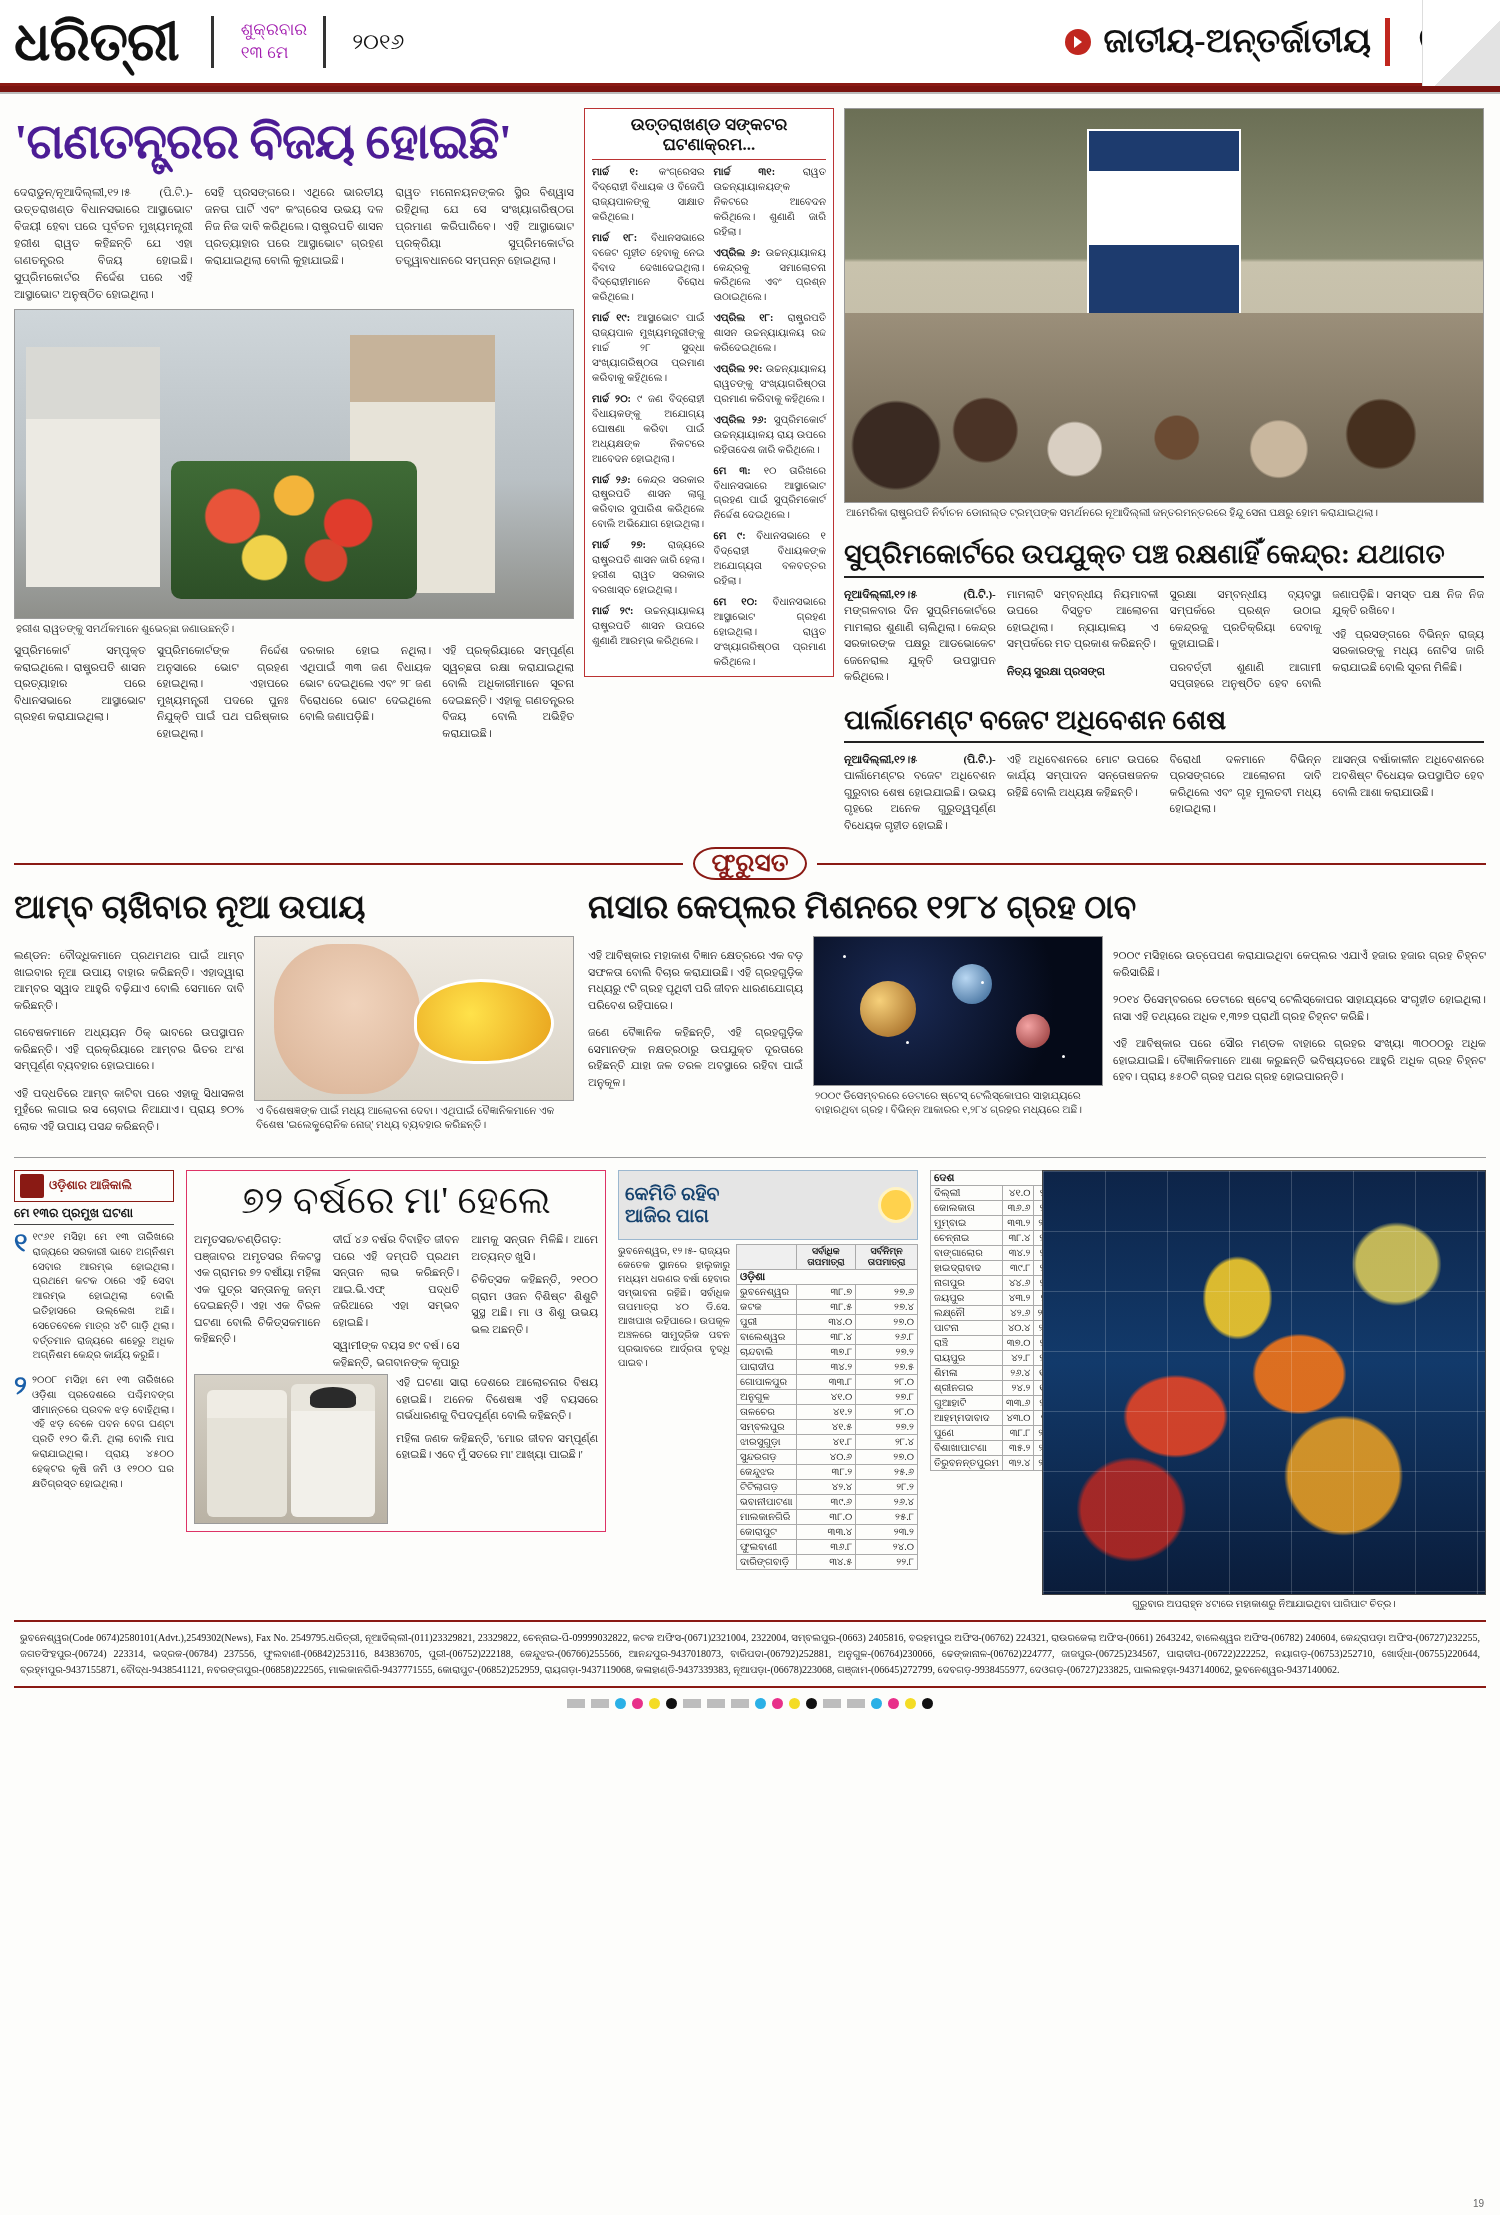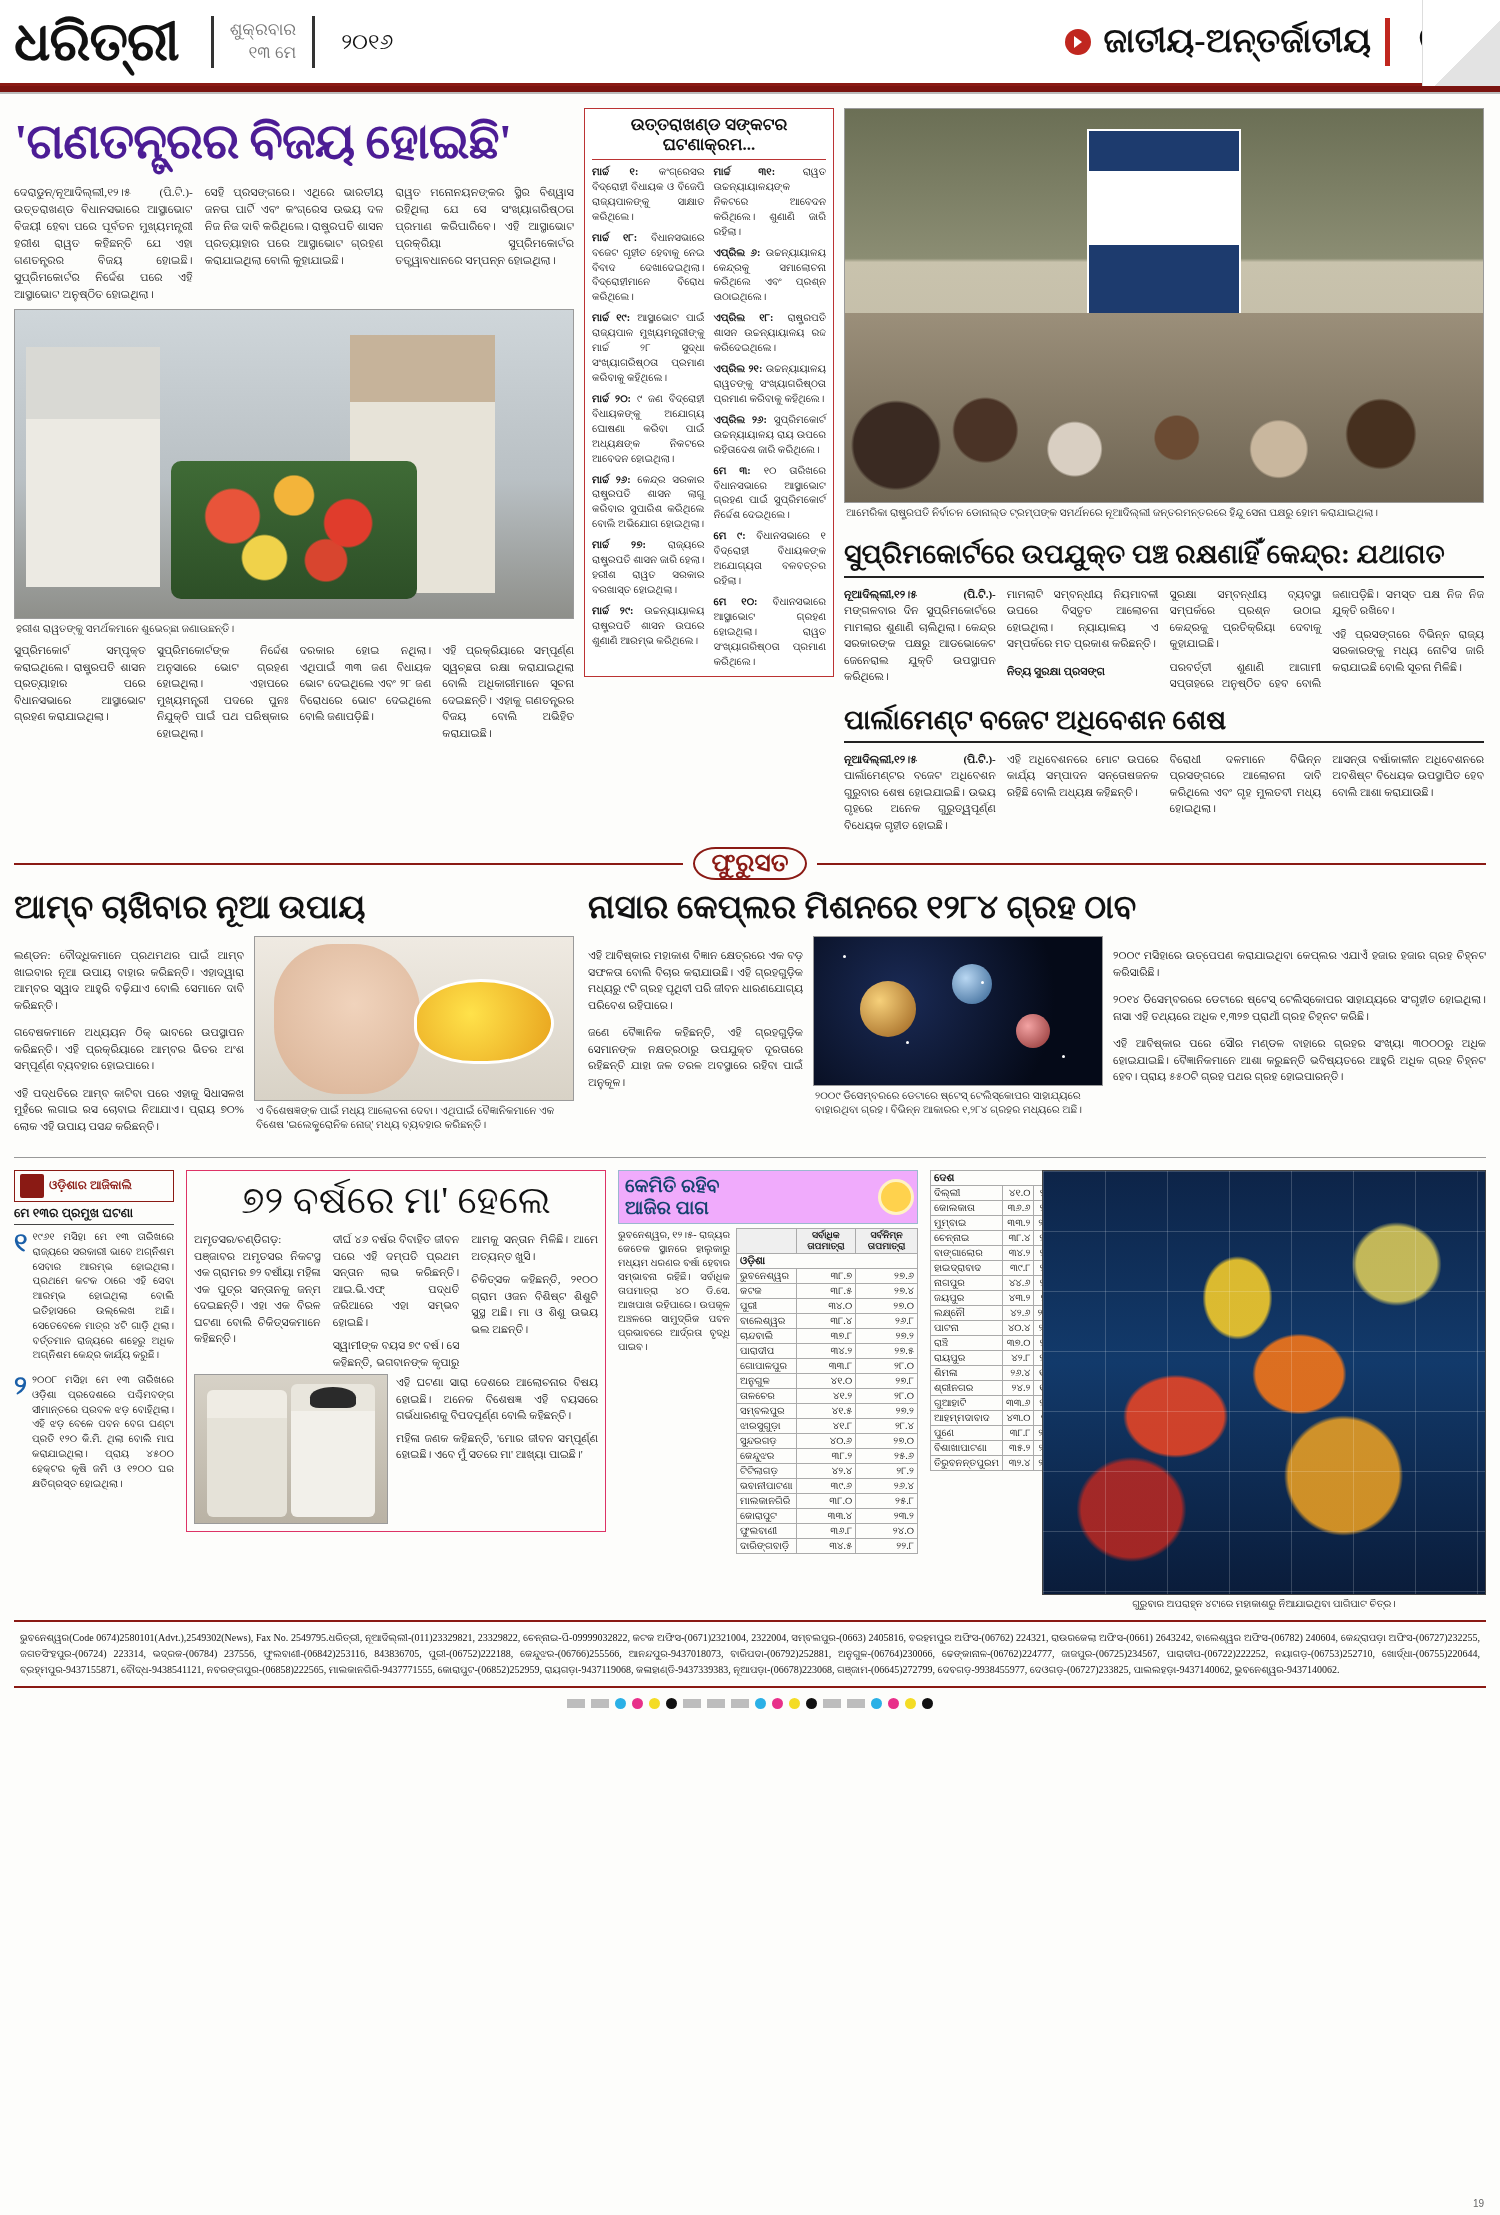--- a/index.html
+++ b/index.html
@@ -32,21 +32,21 @@
   .logo {
     font-family:"Liberation Serif", serif;
     font-size:54px;
     font-weight:bold;
     letter-spacing:-1px;
     color:#111;
     line-height:1;
     padding-right:16px;
   }
   .vrule { width:3px; height:52px; background:#333; margin:0 16px; }
-  .mh-date { font-size:17px; line-height:1.35; text-align:right; font-family:"Liberation Serif", serif; color:#737373; }
+  .mh-date { font-size:17px; line-height:1.35; text-align:left; font-family:"Liberation Serif", serif; color:#a21caf;margin-left:11px; }
   .mh-issue { font-size:22px; font-family:"Liberation Serif", serif; padding:0 10px;}
   .mh-section {
     margin-left:auto;
     display:flex; align-items:center; gap:12px;
     font-family:"Liberation Serif", serif;
     font-size:34px; font-weight:bold;
     color:#111;
   }
   .mh-bullet {
     width:26px;height:26px;border-radius:50%;
@@ -182,22 +182,22 @@
   .odNum { font-family:"Liberation Serif", serif; font-size:26px; font-weight:bold; color:#1a5fa8; line-height:1;}
   .odTxt { font-size:10.2px; line-height:1.45; text-align:justify; font-family:"Liberation Serif", serif;}
 
   .momHead {
     font-family:"Liberation Serif", serif;
     font-size:38px; font-weight:normal; text-align:center; margin-bottom:8px;
   }
   .pinkbox { border:1px solid #d36; padding:7px; }
 
   .wx-head {
-    background:#f0abfc; border:1px solid #9bb7cf;
-    display:flex; align-items:center; gap:6px; padding:4px 6px;
+    background:#e5e5e5; border:1px solid #9bb7cf;
+    display:flex; align-items:center; gap:6px; padding:12px 6px;
   }
   .wx-title { font-family:"Liberation Serif", serif; font-weight:bold; font-size:19px; line-height:1.15; color:#15426e;}
   .wx-sun { width:30px;height:30px;border-radius:50%;background:#ffd24d; box-shadow:0 0 0 3px #fff3c4;}
   .wxtable { width:100%; border-collapse:collapse; font-family:"Liberation Serif", serif; font-size:10px;}
   .wxtable th, .wxtable td { border:1px solid #aaa; padding:1px 3px; text-align:left;}
   .wxtable th { background:#efefef; font-size:9.3px; text-align:center;}
   .wxtable td.num { text-align:right; }
   .wx-note { font-size:10px; font-family:"Liberation Serif", serif; line-height:1.4; text-align:justify;}
   .wx-sec { font-weight:bold; font-size:10.5px; font-family:"Liberation Serif", serif; padding:2px 0;}
 

